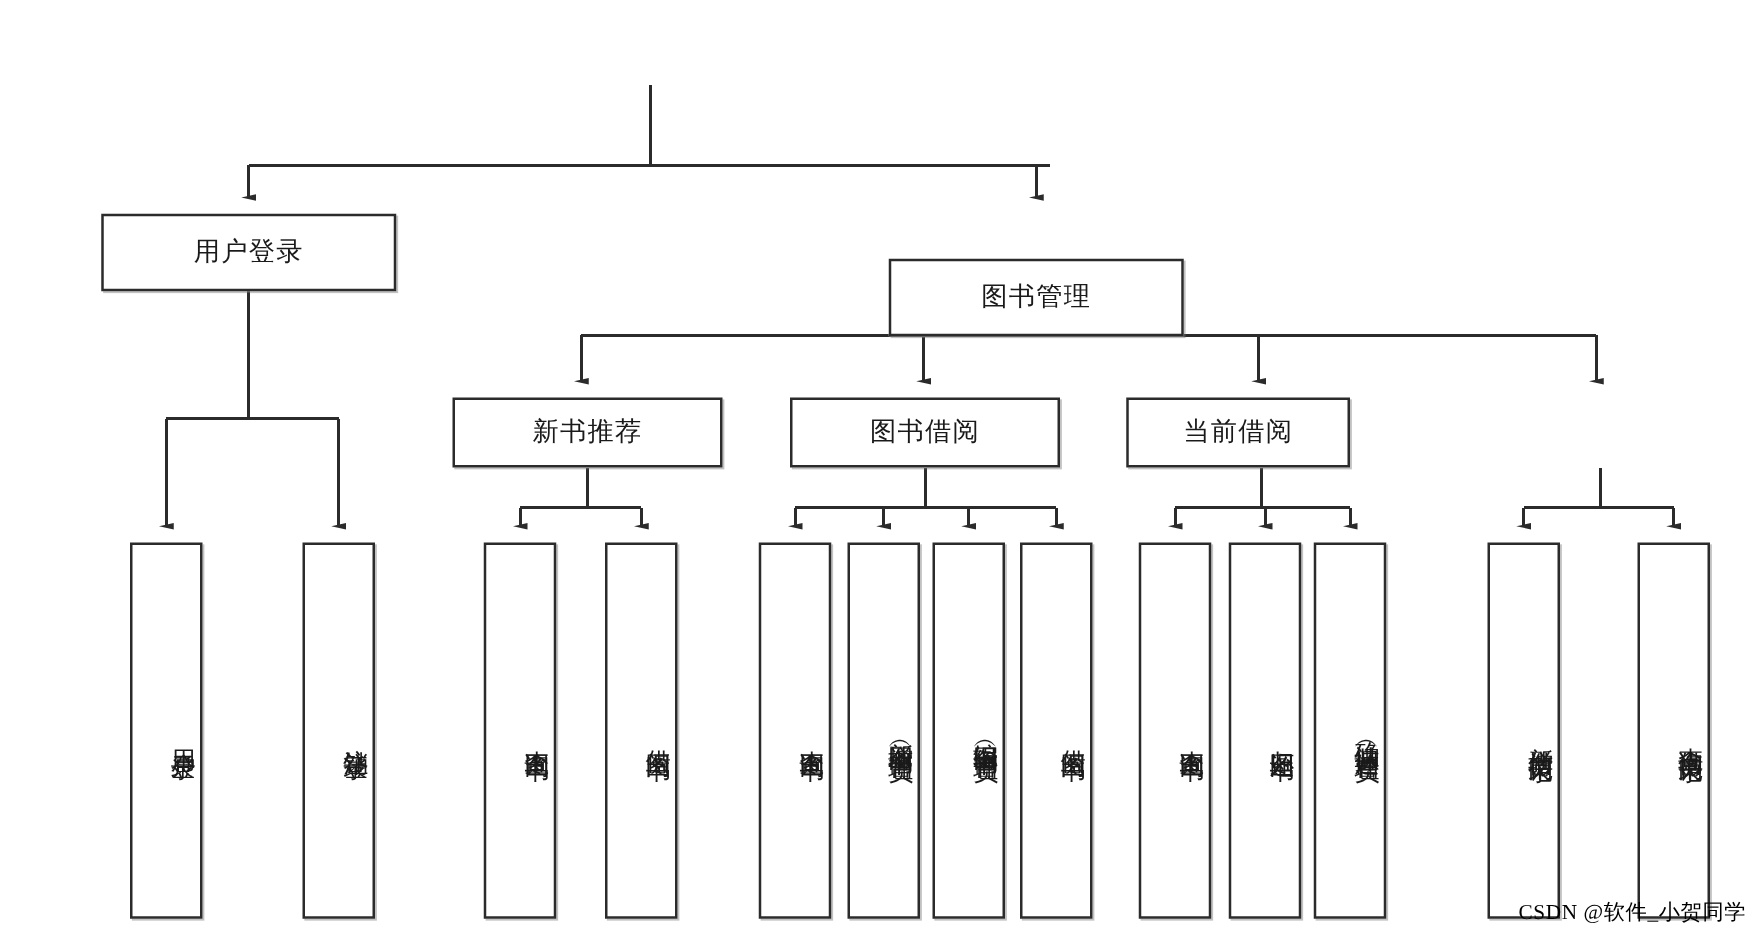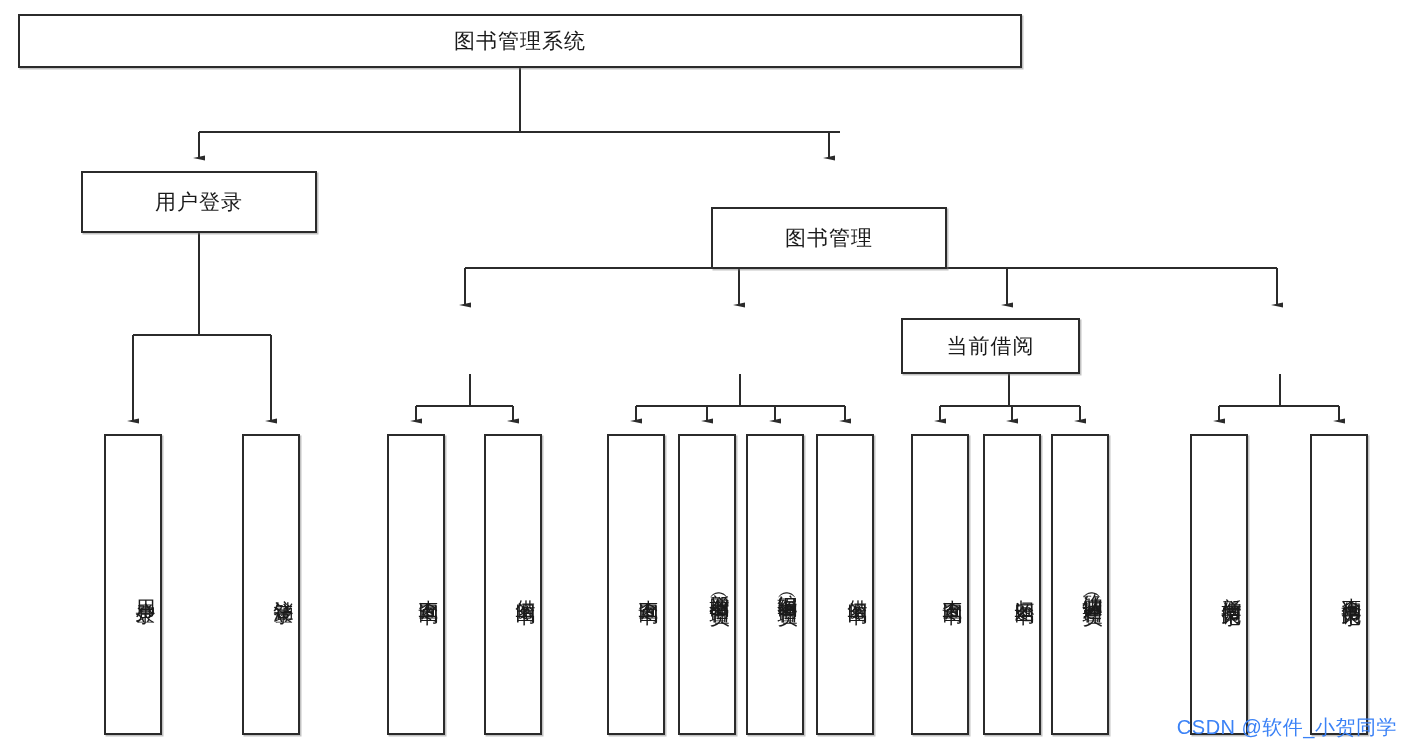--- a/index.html
+++ b/index.html
@@ -59,25 +59,25 @@
     white-space: pre;
   }
   .node.vertical .node-label {
     white-space: normal;
     display: block;
   }
   #watermark {
     position: absolute;
     right: 8px;
     bottom: 6px;
-    font-size: 20px;
-    color: #3b82f6;
+    font-size: 17px;
+    color: #000000;
     letter-spacing: 0.5px;
     white-space: nowrap;
-    font-family: Liberation Sans, sans-serif;
+    font-family: Liberation Serif, serif;
   }
 </style>
 </head>
 <body>
 
 <div id="canvas">
 
   <svg id="wires" viewBox="0 0 1405 747" xmlns="http://www.w3.org/2000/svg">
     <defs>
       <marker id="arrow" markerWidth="10" markerHeight="12" refX="2.6" refY="6" orient="auto" markerUnits="userSpaceOnUse">
@@ -121,31 +121,34 @@
       <path d="M1012,406 L1012,421" marker-end="url(#arrow)"></path>
       <path d="M1080,406 L1080,421" marker-end="url(#arrow)"></path>
 
       <path d="M1280,374 L1280,406"></path>
       <path d="M1219,406 L1339,406"></path>
       <path d="M1219,406 L1219,421" marker-end="url(#arrow)"></path>
       <path d="M1339,406 L1339,421" marker-end="url(#arrow)"></path>
     </g>
   </svg>
 
-  <div class="node horizontal" id="node-root" style="left: 18px; top: 14px; width: 1004px; height: 54px;">
-    <span class="node-label">图书管理系统</span>
-  </div>
 
   <div class="node horizontal" id="node-l2-0" style="left: 81px; top: 171px; width: 236px; height: 62px;">
     <span class="node-label">用户登录</span>
   </div>
   <div class="node horizontal" id="node-l2-1" style="left: 711px; top: 171px; width: 236px; height: 62px; margin-top: 36px;">
     <span class="node-label">图书管理</span>
   </div>
 
+  <div class="node horizontal" id="node-l3-0" style="left: 362px; top: 318px; width: 216px; height: 56px;">
+    <span class="node-label">新书推荐</span>
+  </div>
+  <div class="node horizontal" id="node-l3-1" style="left: 632px; top: 318px; width: 216px; height: 56px;">
+    <span class="node-label">图书借阅</span>
+  </div>
   <div class="node horizontal" id="node-l3-2" style="left: 901px; top: 318px; width: 179px; height: 56px;">
     <span class="node-label">当前借阅</span>
   </div>
 
   <div class="node vertical" id="node-leaf-0" style="left: 104px; top: 434px; width: 58px; height: 301px;">
     <span class="node-label">用户登录</span>
   </div>
   <div class="node vertical" id="node-leaf-1" style="left: 242px; top: 434px; width: 58px; height: 301px;">
     <span class="node-label">注销登录</span>
   </div>

